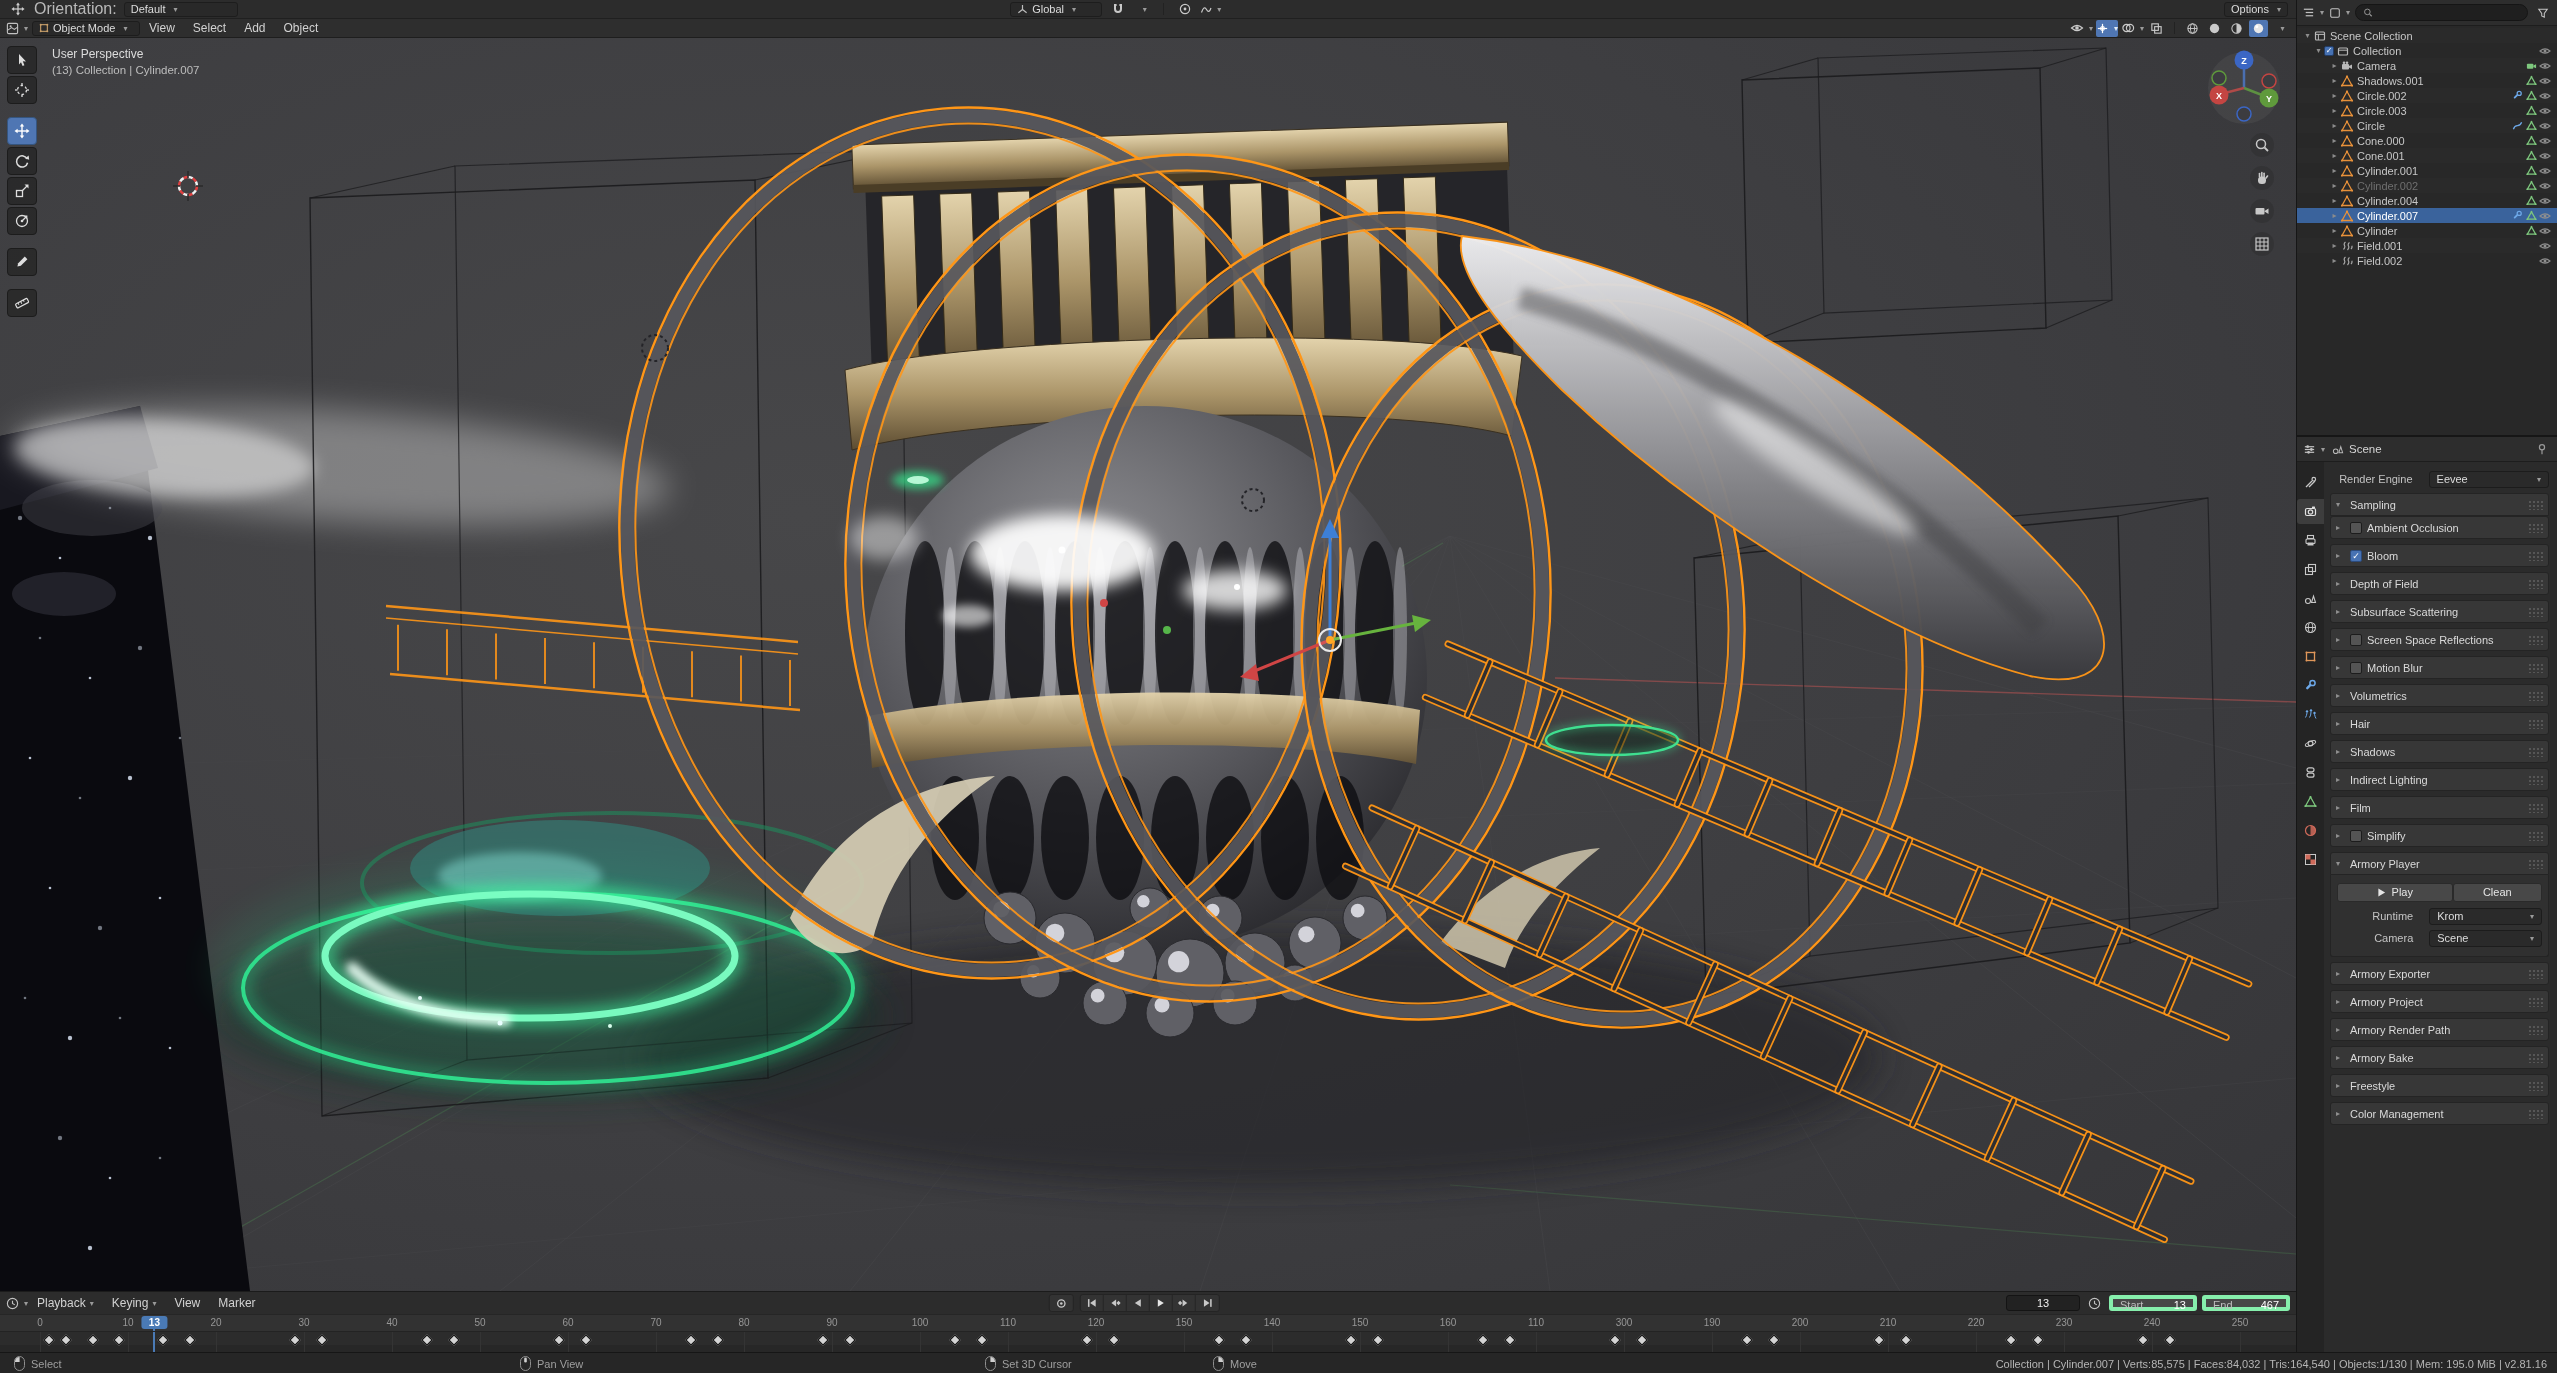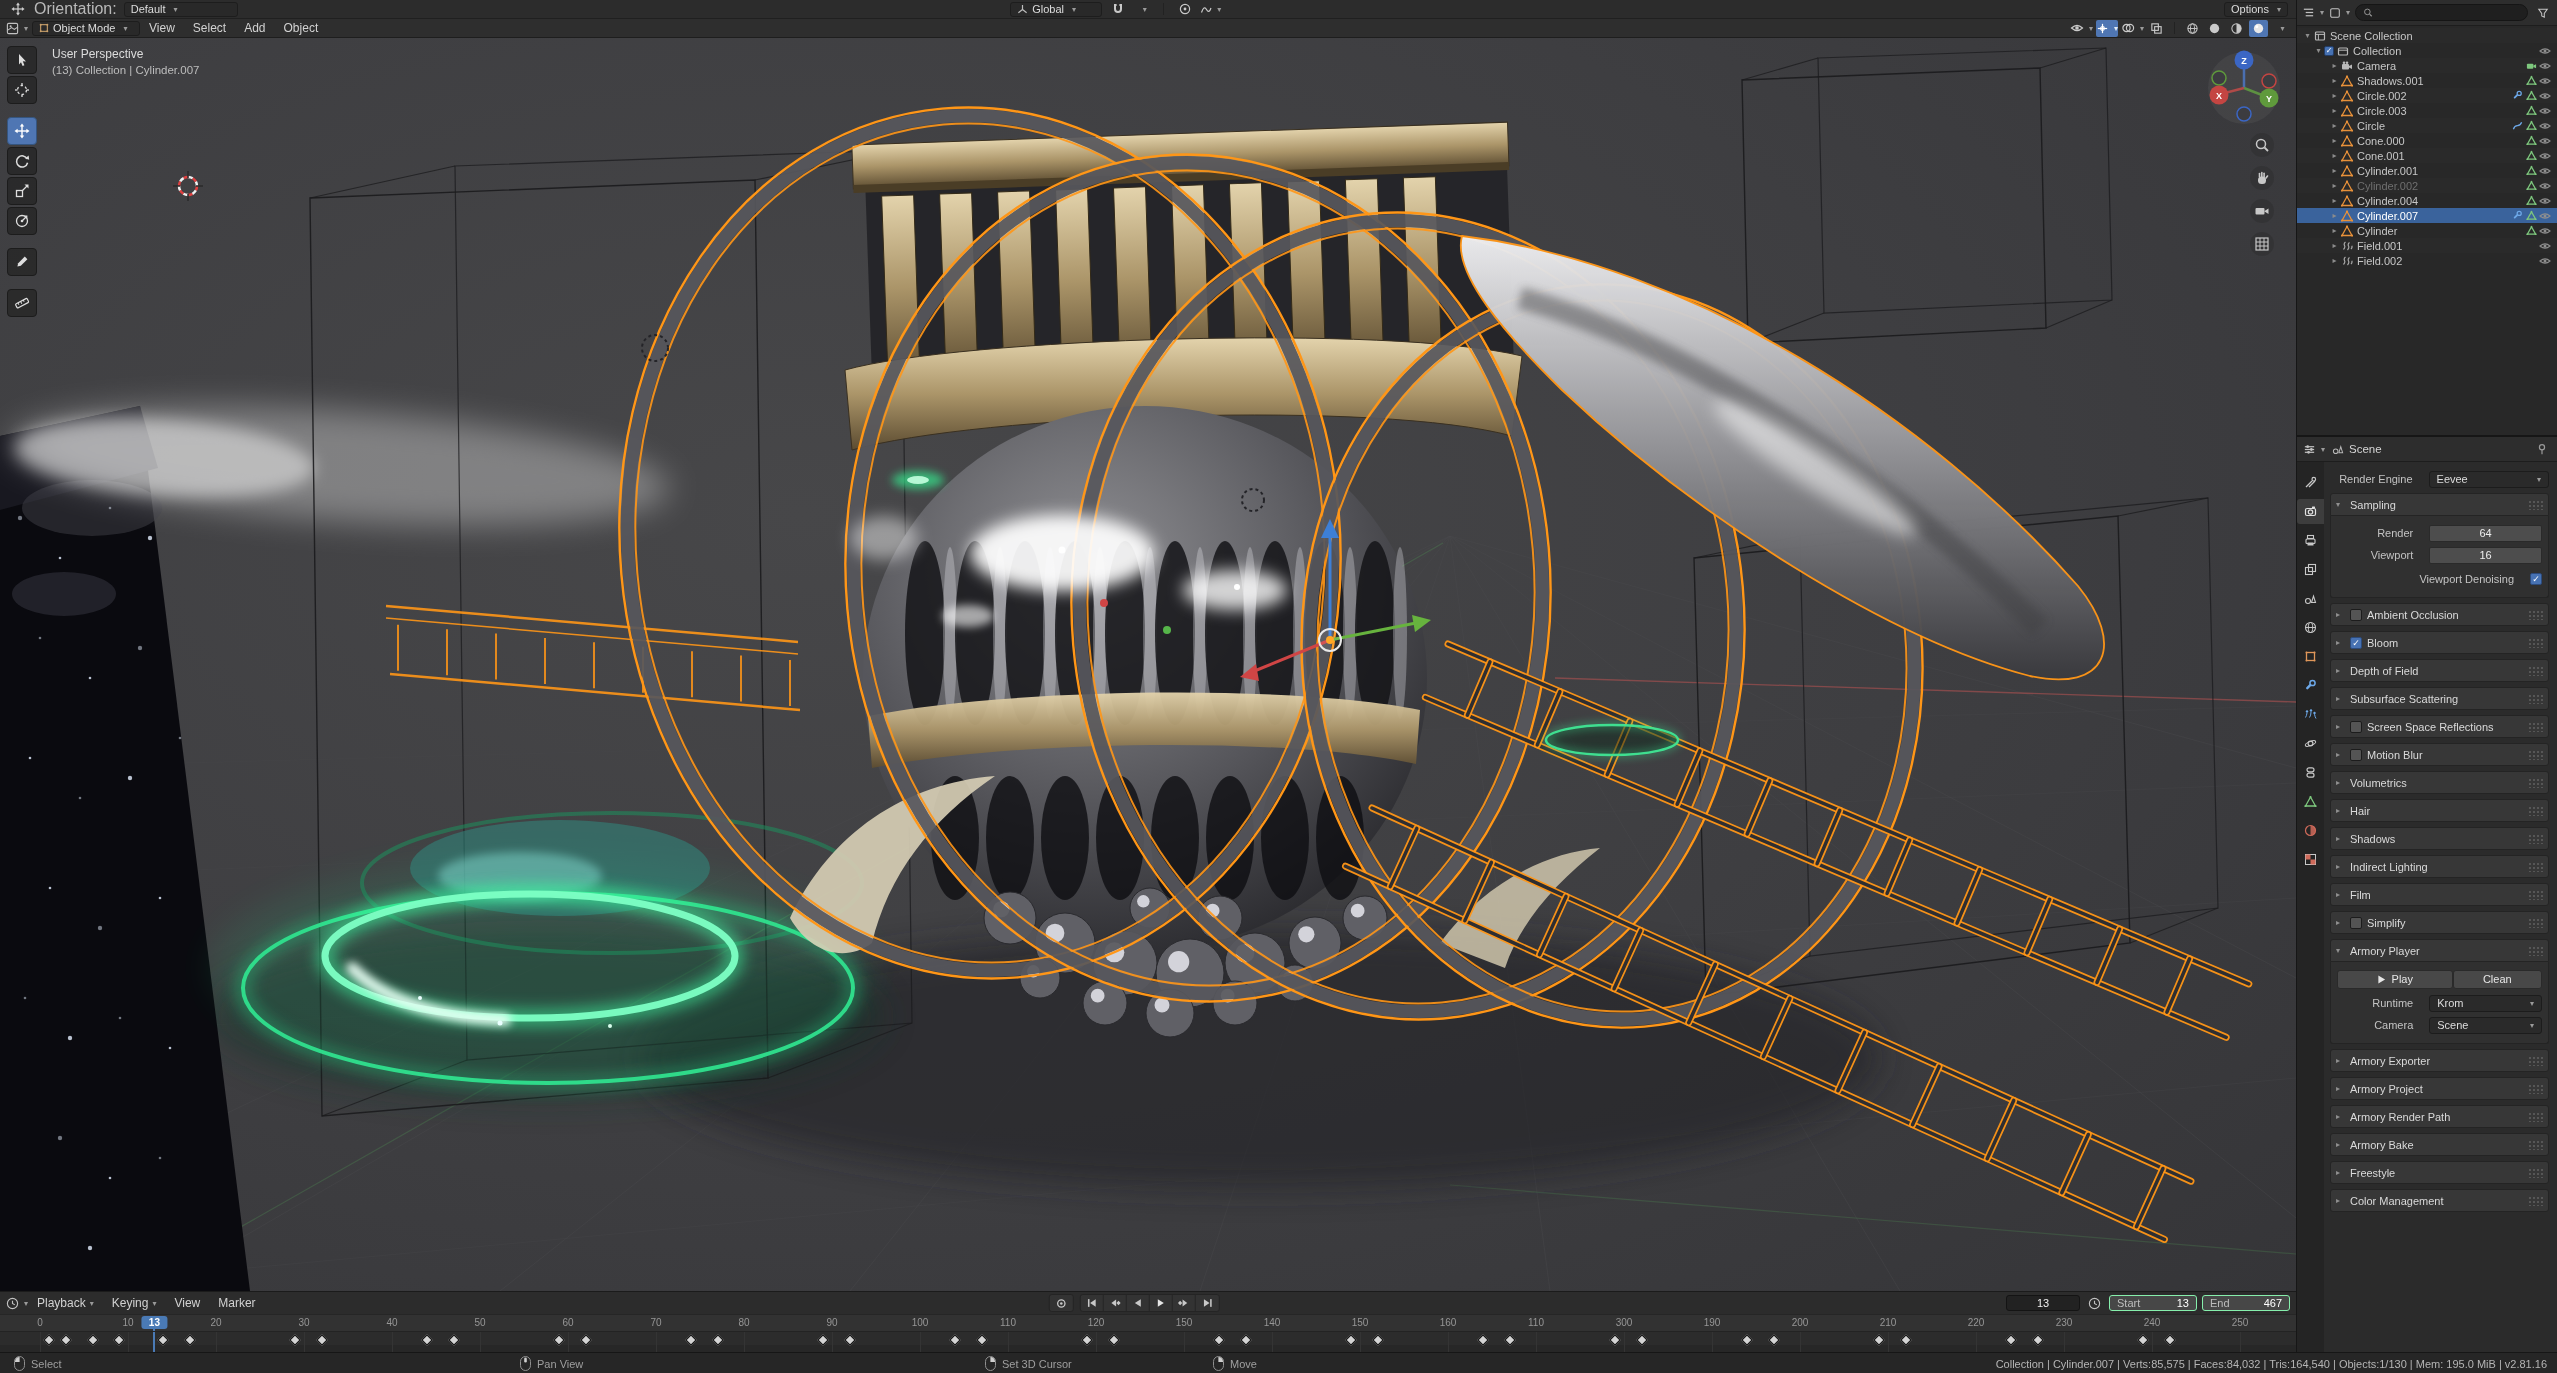--- a/index.html
+++ b/index.html
@@ -38,21 +38,21 @@
 
   
   #timeline{height:61px;background:#2c2c2c;border-top:1px solid #1b1b1b}
   #tl-header{height:22px;display:flex;align-items:center;padding:0 6px;position:relative}
   #tl-center{position:absolute;left:50%;transform:translateX(-58%);display:flex;align-items:center;gap:6px}
   #tl-right{margin-left:auto;display:flex;align-items:center;gap:5px}
   .pb-group{display:flex;background:#333;border:1px solid #242424;border-radius:3px;overflow:hidden}
   .pbtn{width:23px;height:16px;display:flex;align-items:center;justify-content:center;border-right:1px solid #262626}
   .pbtn:last-child{border-right:0}
   .framefield{width:74px;height:16px;background:#222;border:1px solid #141414;border-radius:3px;color:#f0f0f0;display:flex;align-items:center;justify-content:center;font-size:11px}
-  .sefield{height:16px;background:#474747;border:1px solid #86efac;border-radius:3px;display:flex;align-items:center;padding:0 7px;gap:8px;font-size:11px}
+  .sefield{height:16px;background:#474747;border:4px solid #86efac;border-radius:3px;display:flex;align-items:flex-start;padding:0 7px;gap:8px;font-size:11px}
   .sefield .lab{color:#bdbdbd}.sefield .val{color:#fff;margin-left:auto}
   #tl-ruler{height:17px;background:#323232;border-top:1px solid #262626;position:relative;overflow:hidden}
   .tick{position:absolute;top:2px;transform:translateX(-50%);font-size:10px;color:#969696}
   #tl-tracks{height:21px;background:#2c2c2c;border-top:1px solid #232323;position:relative;overflow:hidden}
   #tl-substrip{position:absolute;left:0;right:0;bottom:0;height:7px;background:#272727}
   .gl{position:absolute;top:0;bottom:0;width:1px;background:#343434}
   .kf{position:absolute;width:8px;height:8px;background:#d4d4d4;border:1px solid #0e0e0e;transform:translate(-50%,-50%) rotate(45deg);top:8px}
   #playhead-line{position:absolute;width:2px;background:#4a7ab5;top:0;bottom:0}
   #playhead-pill{position:absolute;top:1px;transform:translateX(-50%);background:#4a7ab5;color:#fff;font-size:10px;font-weight:bold;padding:1px 7px;border-radius:3px;z-index:2}
 
@@ -1504,34 +1504,20 @@
               <span>Eevee</span>
                 <span class="car">▾</span>
             </span>
           </div>
 
           <div class="panel-hdr open">
             <span class="tri">▾</span>
             <span>Sampling</span>
             <span class="grip"></span>
           </div>
-          <div class="panel-body">
-            <div class="prow" style="margin-bottom:2px">
-              <span class="plab">Render</span>
-              <span class="pfield numf">64</span>
-            </div>
-            <div class="prow">
-              <span class="plab">Viewport</span>
-              <span class="pfield numf">16</span>
-            </div>
-            <div class="prow" style="margin-bottom:0">
-              <span class="plab" style="flex:1">Viewport Denoising</span>
-              <span class="cb on"></span>
-            </div>
-          </div>
 
           <div id="panels-mid">
               <div class="panel-hdr">
       <span class="tri">▸</span>
                 <span class="cb"></span>
       <span>Ambient Occlusion</span>
       <span class="grip"></span>
               </div>
               <div class="panel-hdr">
       <span class="tri">▸</span>

